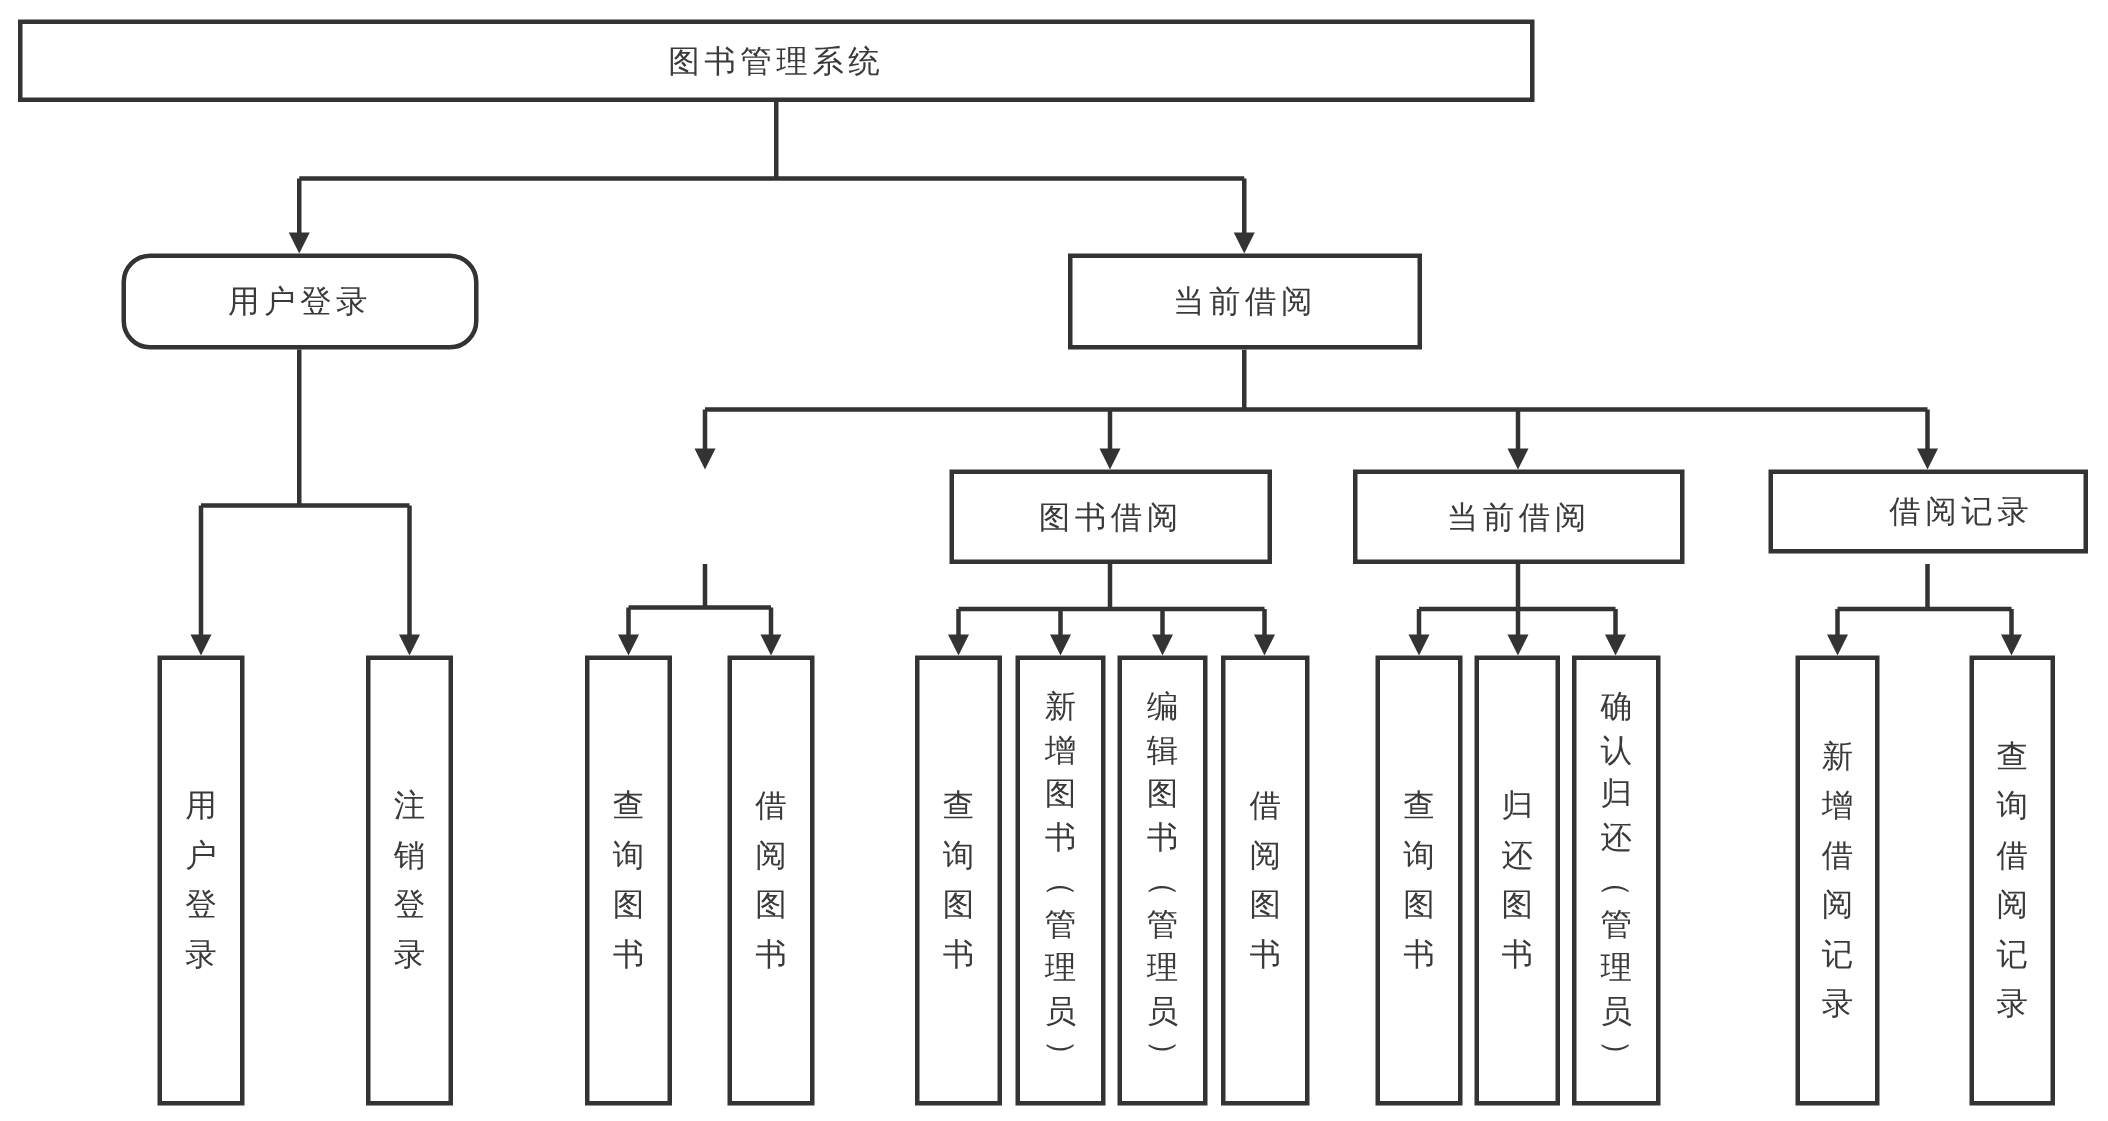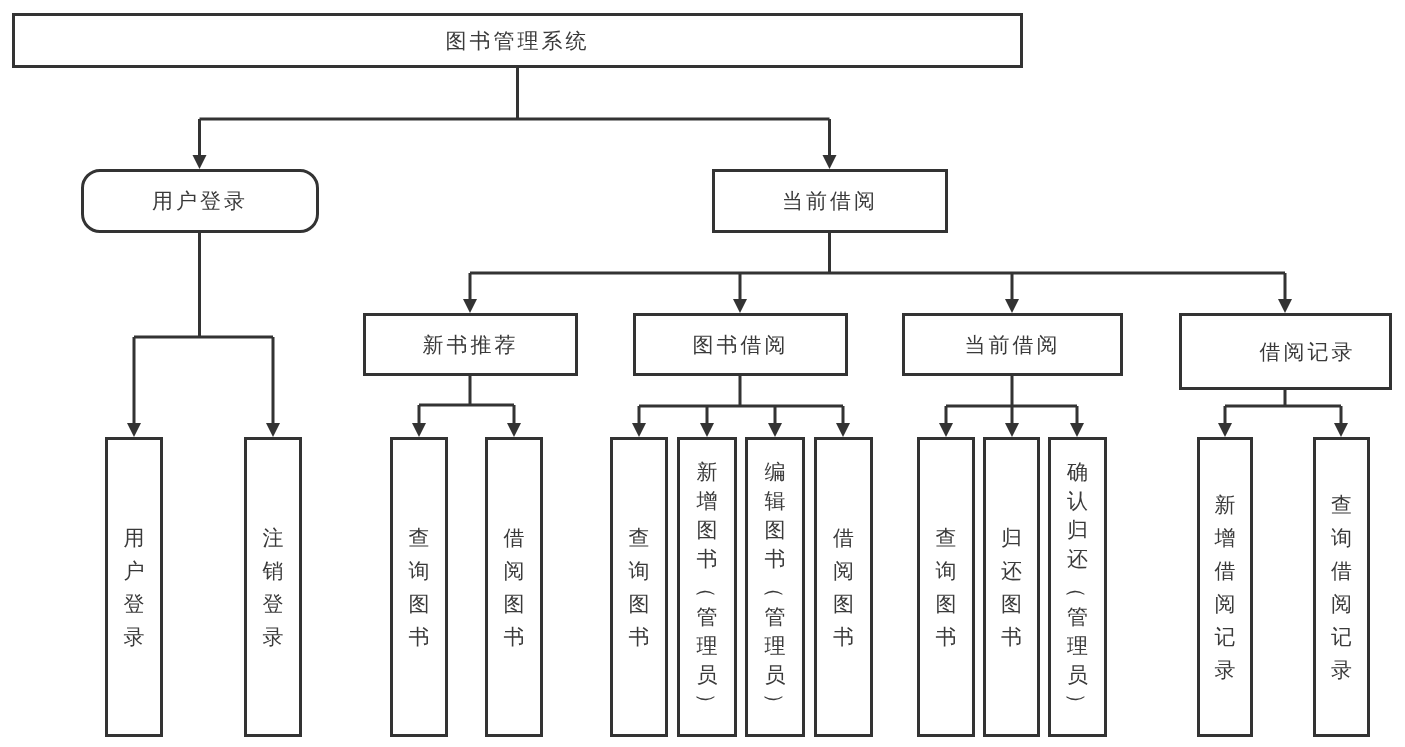--- a/index.html
+++ b/index.html
@@ -81,30 +81,27 @@
     <span>图书管理系统</span>
   </div>
 
   <div class="hbox" style="left:81px;top:169px;width:238px;height:64px;border-radius:19px;">
     <span>用户登录</span>
   </div>
   <div class="hbox" style="left:712px;top:169px;width:236px;height:64px;">
     <span>当前借阅</span>
   </div>
 
-  <div class="hbox" style="left:363px;top:313px;width:215px;height:63px;">
-    <span>新书推荐</span>
-  </div>
   <div class="hbox" style="left:633px;top:313px;width:215px;height:63px;">
     <span>图书借阅</span>
   </div>
   <div class="hbox" style="left:902px;top:313px;width:221px;height:63px;">
     <span>当前借阅</span>
   </div>
-  <div class="hbox" style="left:1179px;top:313px;width:213px;height:77px;padding-left:44px;">
+  <div class="hbox" style="left:1179px;top:313px;width:213px;height:56px;padding-left:44px;">
     <span>借阅记录</span>
   </div>
 
   <div class="vbox roomy" style="left:105px;">
       <span class="vchar">用</span>
       <span class="vchar">户</span>
       <span class="vchar">登</span>
       <span class="vchar">录</span>
     </div>
   <div class="vbox roomy" style="left:244px;">

